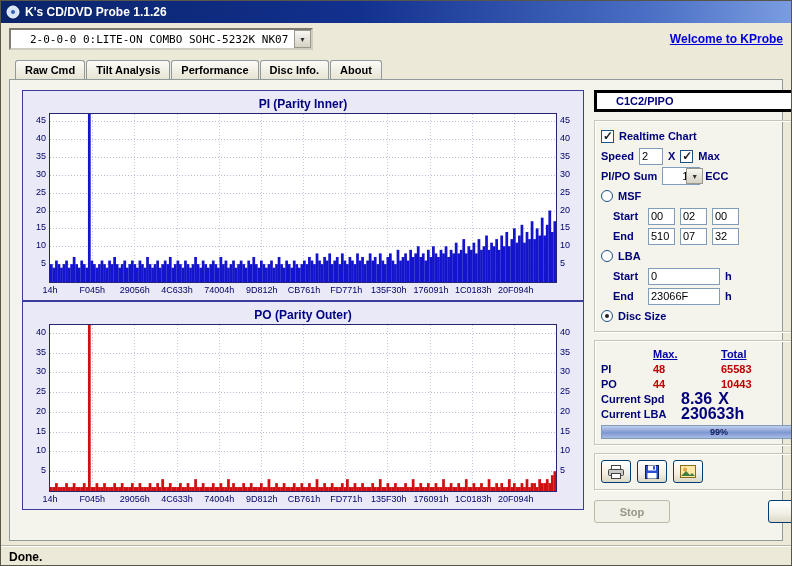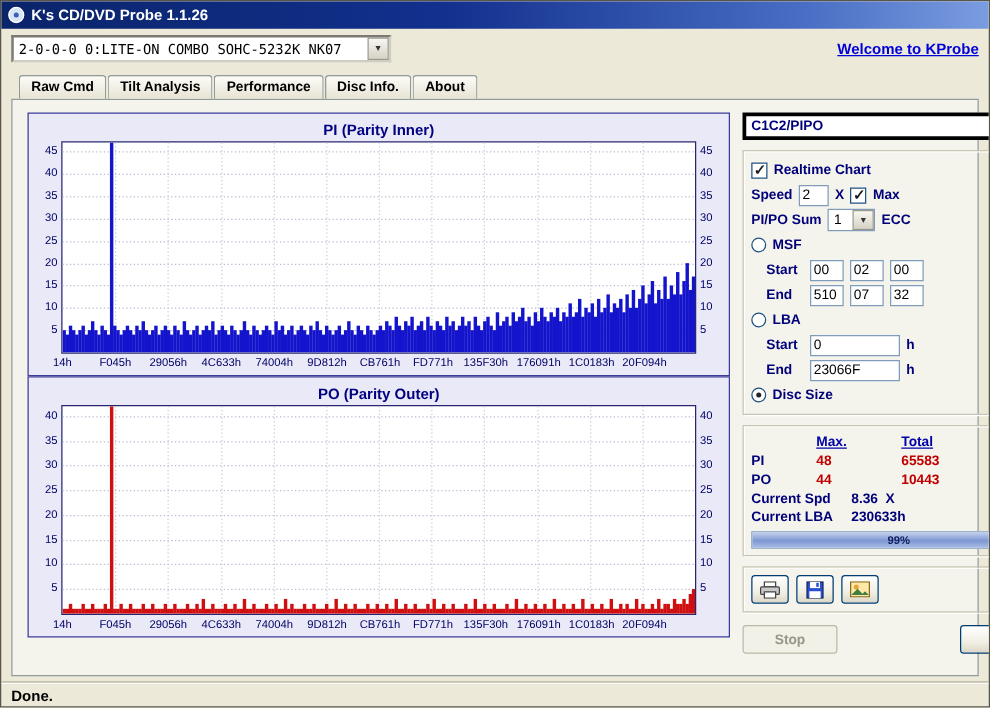--- a/index.html
+++ b/index.html
@@ -14,21 +14,21 @@
     flex:0 0 22px;display:flex;align-items:center;gap:5px;padding:4px 5px;
     background:linear-gradient(90deg,#0a246a 0%,#12308e 45%,#4a6fc4 82%,#7a9ce0 100%);
     color:#fff;font-size:12px;font-weight:bold;
   }
   
   .toolbar{flex:0 0 32px;display:flex;align-items:center;justify-content:space-between;padding:0 8px;}
   .combo{display:flex;align-items:stretch;background:#fff;height:22px;}
   .combo.drive{width:304px;border:2px inset #cfccc0;}
   .combo.mode{border:3px solid #000000;margin-bottom:8px;}
   .combo.small{height:18px;width:38px;border:1px solid #7f9db9;}
-  .combo-text{flex:1;display:flex;align-items:center;padding:0 4px;font-size:11px;white-space:nowrap;overflow:hidden;color:#000;}
+  .combo-text{flex:1;display:flex;align-items:center;padding:0 4px;font-size:11px;white-space:nowrap;overflow:hidden;color:#000;margin-left:15px;}
   .mono{font-family:"DejaVu Sans Mono",monospace;font-size:11px;}
   .navy{color:#00007a;font-weight:bold;}
   .combo-btn{width:17px;display:flex;align-items:center;justify-content:center;flex:0 0 17px;}
   .combo-btn::after{content:"▼";font-size:7px;}
   .combo-btn.gray{background:linear-gradient(#f8f7f2,#d5d1c4);border:1px solid #9a988a;color:#333;}
   .combo-btn.blue{background:linear-gradient(#e9f0fc,#bcd2f4);border:1px solid #7f9cd9;color:#28477c;}
   .welcome{color:#0000d8;font-weight:bold;font-size:12px;text-decoration:underline;cursor:pointer;}
   
   .tabrow{flex:0 0 24px;display:flex;align-items:flex-end;padding-left:14px;position:relative;z-index:2;}
   .tab{font-size:11px;font-weight:bold;color:#000;padding:3px 9px;margin-right:1px;cursor:pointer;
@@ -65,21 +65,21 @@
   .rb.sel::after{content:"";position:absolute;left:3px;top:3px;width:4px;height:4px;border-radius:50%;background:#222;}
   
   .srow{display:flex;height:15px;align-items:center;font-size:11px;font-weight:bold;gap:28px;}
   .slabel{width:24px;color:#00007a;}
   .scell{width:40px;}
   .scell.t{width:48px;}
   .hdr{color:#0000a8;text-decoration:underline;}
   .val{color:#c00000;}
   .crow{display:flex;gap:6px;height:15px;align-items:center;}
   .crow .lbl{width:74px;}
-  .cval{font-size:11px;font-weight:bold;color:#00007a;}
+  .cval{font-size:16px;font-weight:bold;color:#00007a;}
   .progress{height:14px;border:1px solid #7f9db9;background:#fff;position:relative;margin-top:4px;}
   .fill{height:100%;background:linear-gradient(#c3d0ee,#7e97d2 55%,#a9bbe6);}
   .ptext{position:absolute;inset:0;text-align:center;font-size:9px;font-weight:bold;color:#102060;line-height:13px;}
   
   .toolbtns{display:flex;gap:6px;padding:6px;}
   .iconbtn{width:30px;height:23px;border:1px solid #003c74;border-radius:3px;cursor:pointer;
            background:linear-gradient(#fff,#f1efe4 60%,#dcd8c8);display:flex;align-items:center;justify-content:center;padding:0;}
   .runrow{display:flex;justify-content:space-between;margin-top:2px;}
   .xpbtn{width:76px;height:23px;border:1px solid #003c74;border-radius:3px;cursor:pointer;
          background:linear-gradient(#fff,#f1efe4 60%,#dcd8c8);font-family:"Liberation Sans",sans-serif;

